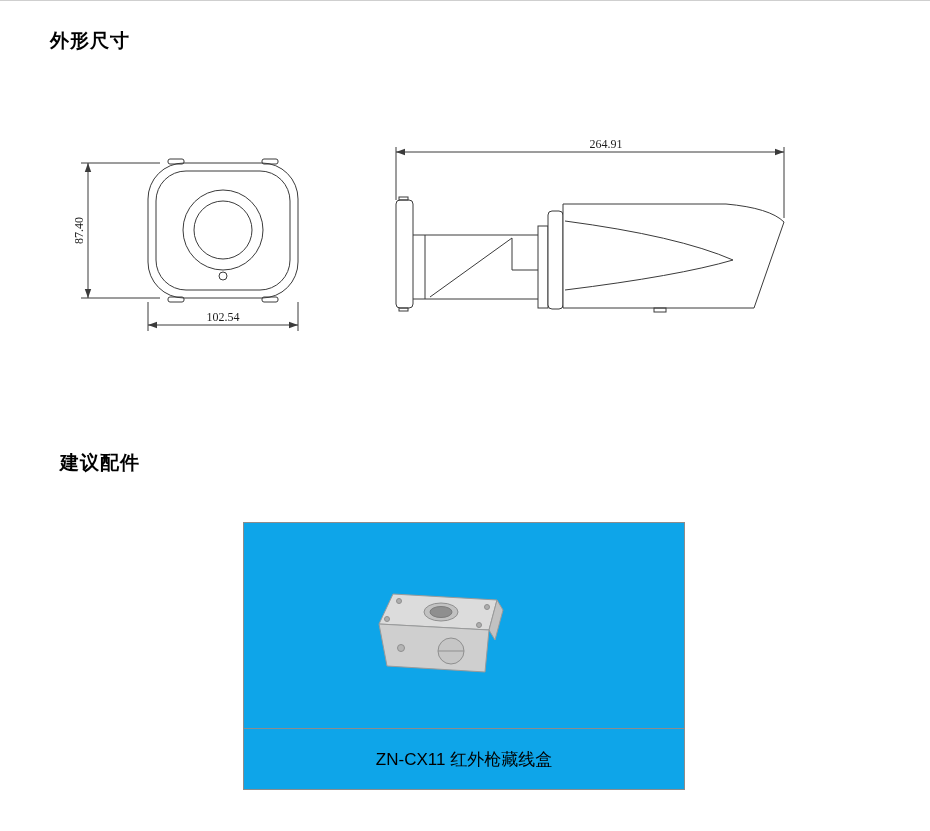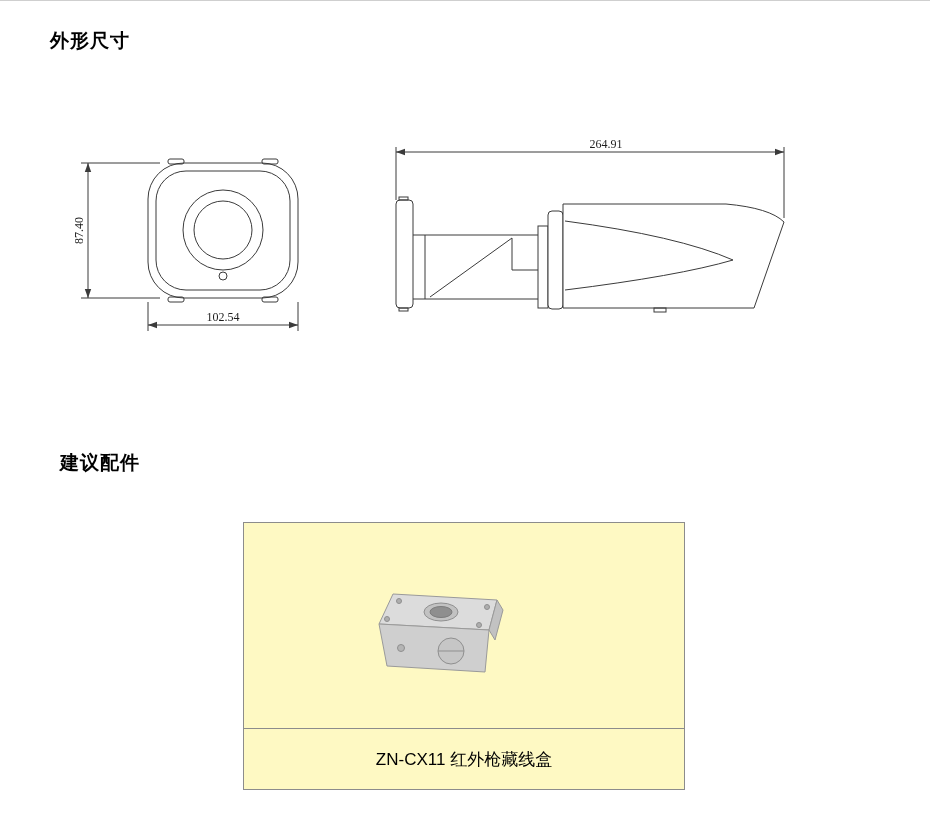--- a/index.html
+++ b/index.html
@@ -28,21 +28,21 @@
   svg .ln{stroke:#3b3b3b;stroke-width:1;fill:none;}
   svg .lnf{stroke:#3b3b3b;stroke-width:1;fill:#ffffff;}
   svg .ar{fill:#3b3b3b;stroke:none;}
   svg .dimtxt{
     font-family:"Liberation Serif","DejaVu Serif",serif;
     font-size:12px;fill:#1d1d1d;
   }
   .accessory-card{
     position:absolute;left:243px;top:522px;width:442px;height:268px;
     border:1px solid #8c8c8c;box-sizing:border-box;
-    display:flex;flex-direction:column;background:#fef9c3;
+    display:flex;flex-direction:column;background:#0ea5e9;
   }
   .accessory-image{
     height:206px;box-sizing:border-box;
     border-bottom:1px solid #8c8c8c;
     display:flex;align-items:center;justify-content:center;
   }
   .accessory-image svg{transform:translateX(-22px);}
   .accessory-caption{
     flex:1;display:flex;align-items:center;justify-content:center;
     font-size:17px;color:#000;

